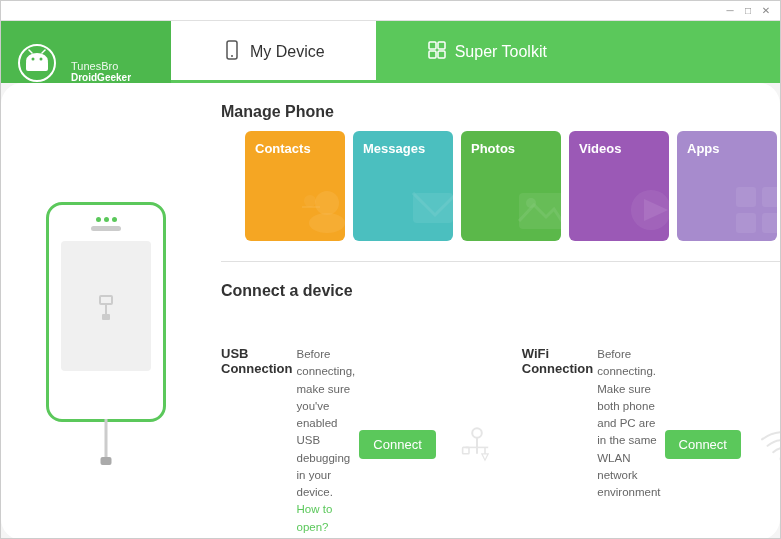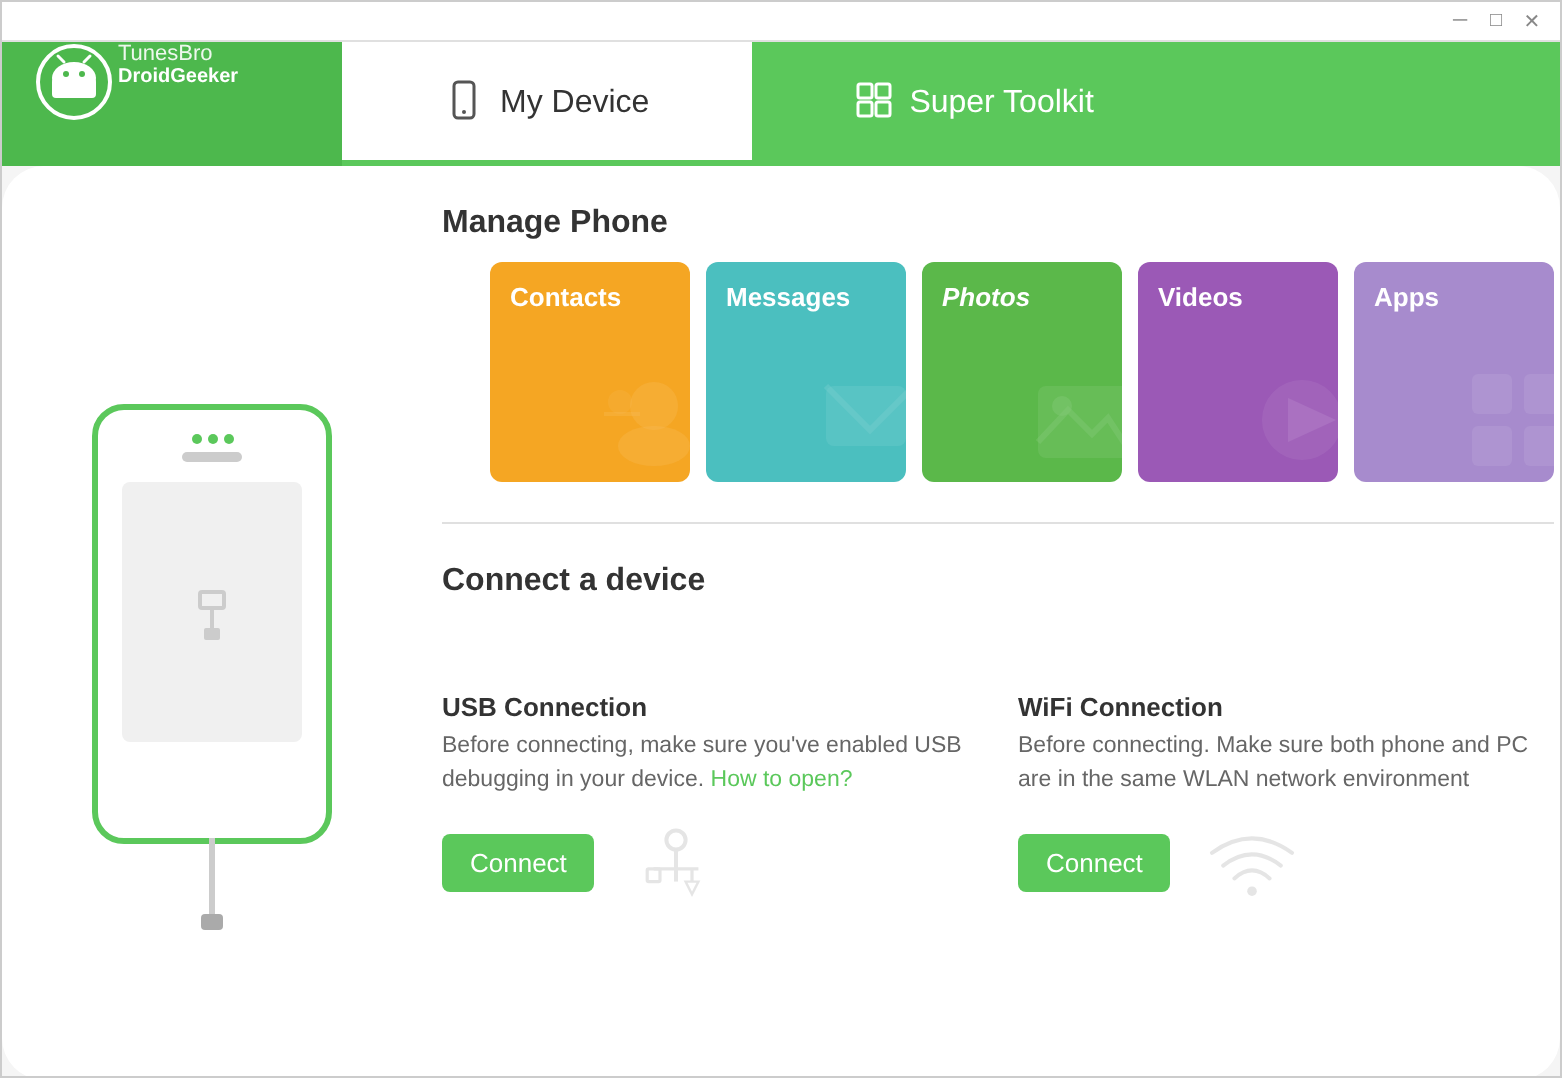--- a/index.html
+++ b/index.html
@@ -39,25 +39,25 @@
 
     
     .header {
       background: #5bc85b;
       height: 62px;
       display: flex;
       align-items: stretch;
     }
     .logo-area {
       display: flex;
-      align-items: flex-start;
+      align-items: flex-end;
       padding: 0 16px;
       background: #4db84d;
       min-width: 170px;
-      gap: 2px;
+      gap: 14px;
     }
     .logo-icon {
       width: 40px;
       height: 40px;
     }
     .logo-text {
       display: flex;
       flex-direction: column;
     }
     .logo-text .brand-top {
@@ -227,21 +227,21 @@
     .manage-card .card-icon-bg {
       position: absolute;
       bottom: -10px;
       right: -10px;
       font-size: 55px;
       opacity: 0.25;
       color: #fff;
     }
     .card-contacts { background: #f5a623; }
     .card-messages { background: #4bbfbf; }
-    .card-photos { background: #5bb84a; font-style: italic; }
+    .card-photos { background: #5bb84a; }
     .card-videos { background: #9b59b6; }
     .card-apps { background: #a78bcd; }
 
     
     .divider {
       border: none;
       border-top: 1px solid #e0e0e0;
       margin: 4px 0;
     }
 
@@ -252,21 +252,21 @@
       gap: 28px;
     }
     .connect-cols {
       display: flex;
       gap: 20px;
       margin-top: 8px;
     }
     .connect-col {
       flex: 1;
       display: flex;
-      flex-direction: column;
+      flex-direction: row;
       gap: 4px;
     }
     .connect-col-title {
       font-size: 13px;
       font-weight: 600;
       color: #333;
     }
     .connect-col-desc {
       font-size: 11.5px;
       color: #666;

